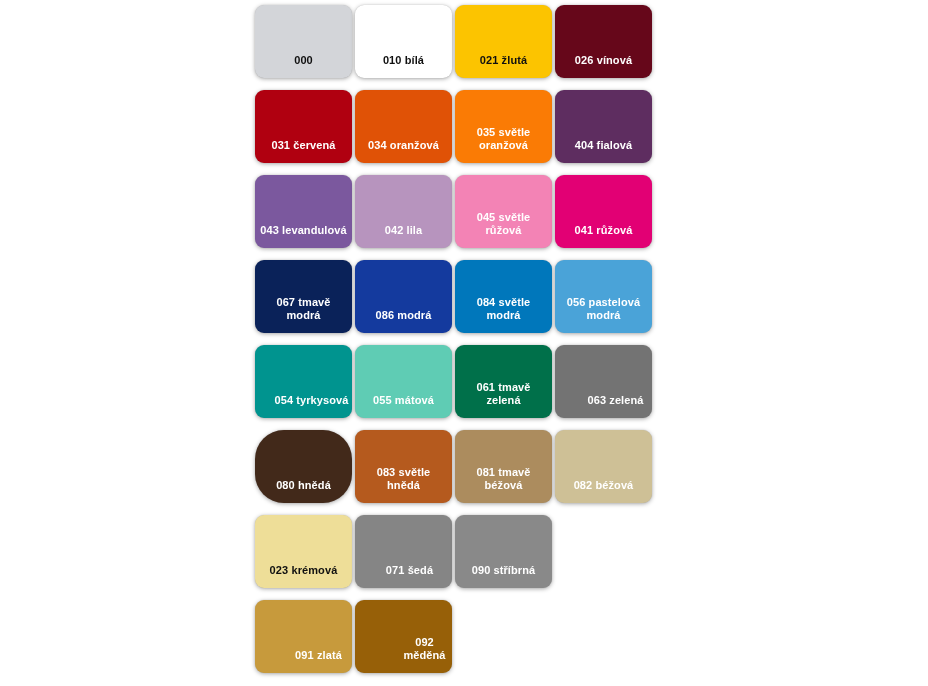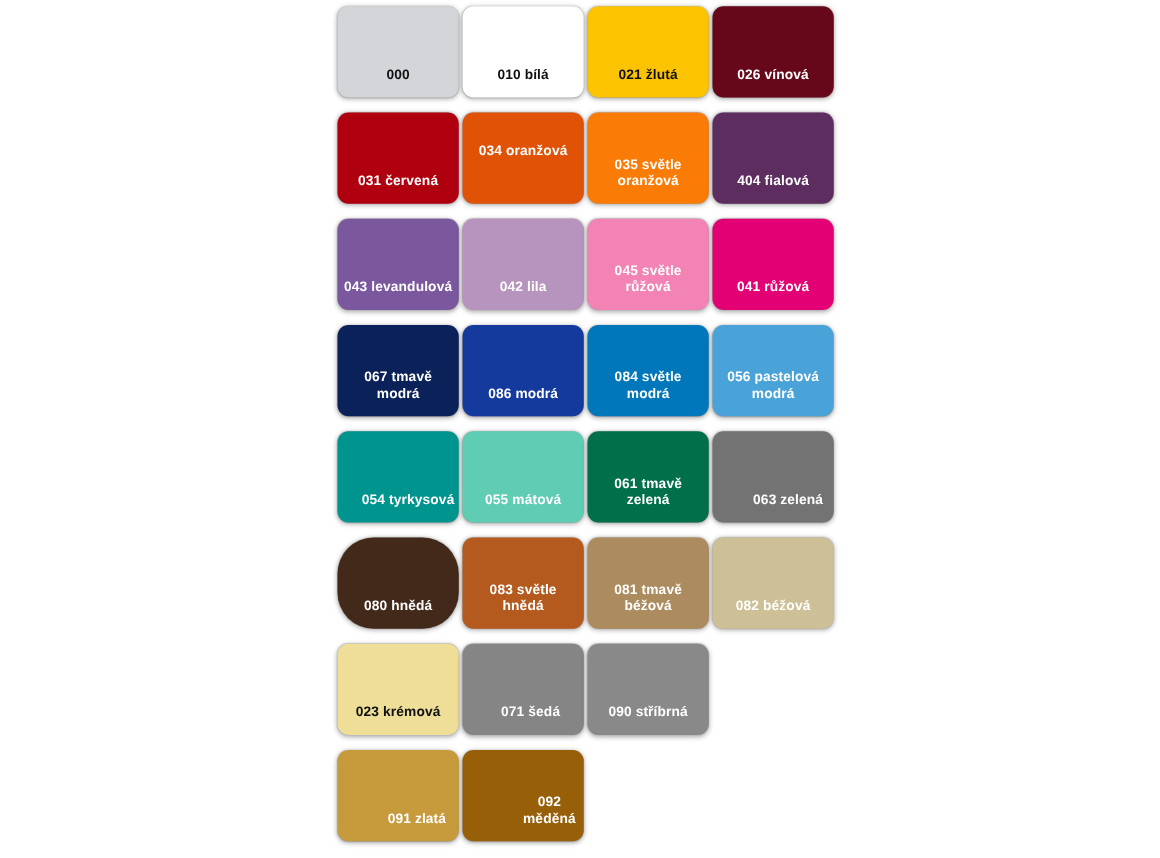--- a/index.html
+++ b/index.html
@@ -8,21 +8,21 @@
     background: #ffffff;
   }
   body {
     width: 928px;
     height: 686px;
     font-family: "Liberation Sans", sans-serif;
     overflow: hidden;
   }
   #palette {
     position: absolute;
-    left: 270px;
+    left: 255px;
     top: 5px;
     width: 400px;
   }
   .swatch-row {
     display: flex;
     height: 85px;
   }
   .swatch {
     position: relative;
     width: 97px;
@@ -67,21 +67,21 @@
         <span class="swatch-label" style="color: rgb(16, 16, 16);">021 žlutá</span>
       </div>
       <div class="swatch" style="background: rgb(102, 7, 26);">
         <span class="swatch-label" style="color: rgb(255, 255, 255);">026 vínová</span>
       </div>
     </div>
     <div class="swatch-row">
       <div class="swatch" style="background: rgb(176, 0, 16);">
         <span class="swatch-label" style="color: rgb(255, 255, 255);">031 červená</span>
       </div>
-      <div class="swatch" style="background: rgb(224, 82, 6); align-items: center;">
+      <div class="swatch" style="background: rgb(224, 82, 6);">
         <span class="swatch-label" style="color: rgb(255, 255, 255);">034 oranžová</span>
       </div>
       <div class="swatch" style="background: rgb(250, 123, 5);">
         <span class="swatch-label" style="color: rgb(255, 255, 255);">035 světle
 oranžová</span>
       </div>
       <div class="swatch" style="background: rgb(94, 45, 96);">
         <span class="swatch-label" style="color: rgb(255, 255, 255);">404 fialová</span>
       </div>
     </div>

